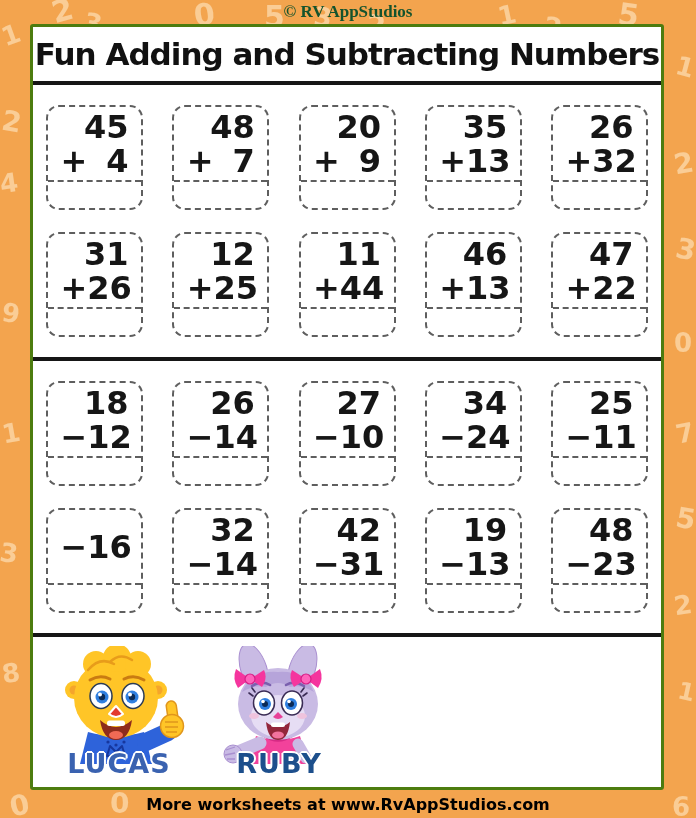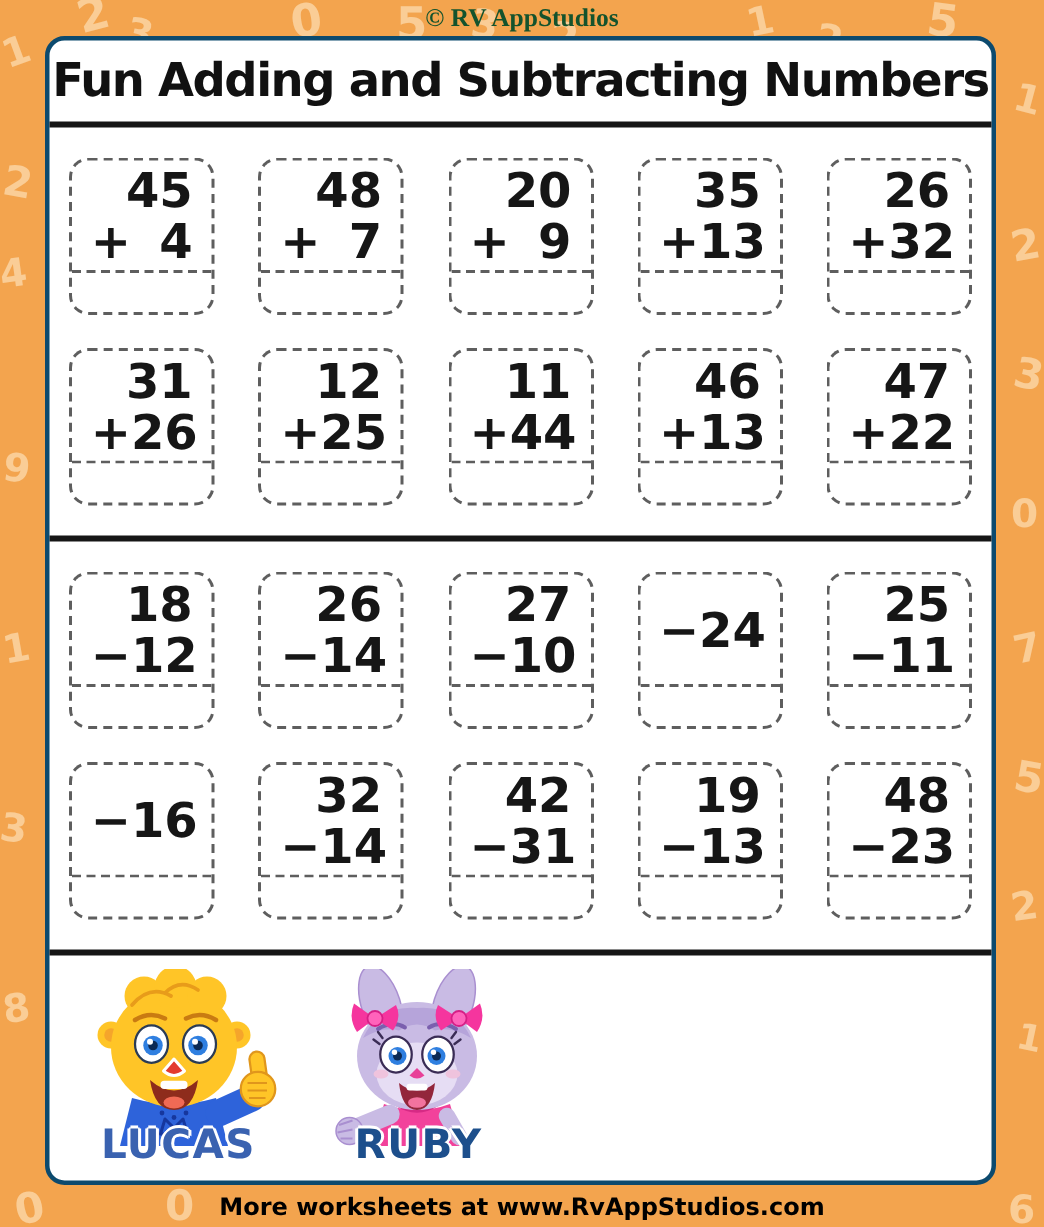--- a/index.html
+++ b/index.html
@@ -12,22 +12,22 @@
     position:absolute;font-weight:bold;color:rgba(255,238,210,.55);
     user-select:none;line-height:1;
   }
   .copyright{
     position:absolute;top:2px;left:0;width:100%;text-align:center;
     font-family:"Liberation Serif","DejaVu Serif",serif;
     font-weight:bold;font-size:17px;color:#14532d;
   }
   .panel{
     position:absolute;left:30px;top:24px;width:634px;height:766px;
-    box-sizing:border-box;background:#ffffff;border:3px solid #0c4a6e;
-    border-radius:13px;display:flex;flex-direction:column;
+    box-sizing:border-box;background:#ffffff;border:3px solid #4d7c0f;
+    border-radius:3px;display:flex;flex-direction:column;
   }
   .title{
     height:54px;line-height:54px;text-align:center;
     font-size:31px;font-weight:800;letter-spacing:-1px;color:#111;
     white-space:nowrap;
   }
   .divider{border-top:4px solid #161616;height:0;}
   .section-problems{
     height:272px;box-sizing:border-box;padding:20px 13px;
     display:flex;flex-direction:column;justify-content:space-between;
@@ -264,20 +264,21 @@
                 <span>−</span>
                 <span>10</span>
               </div>
             </div>
           </div>
           <div class="answer"></div>
         </div>
         <div class="card">
           <div class="prob">
             <div class="numbox">
+              <div>34</div>
               <div class="num-bot">
                 <span>−</span>
                 <span>24</span>
               </div>
             </div>
           </div>
           <div class="answer"></div>
         </div>
         <div class="card">
           <div class="prob">

